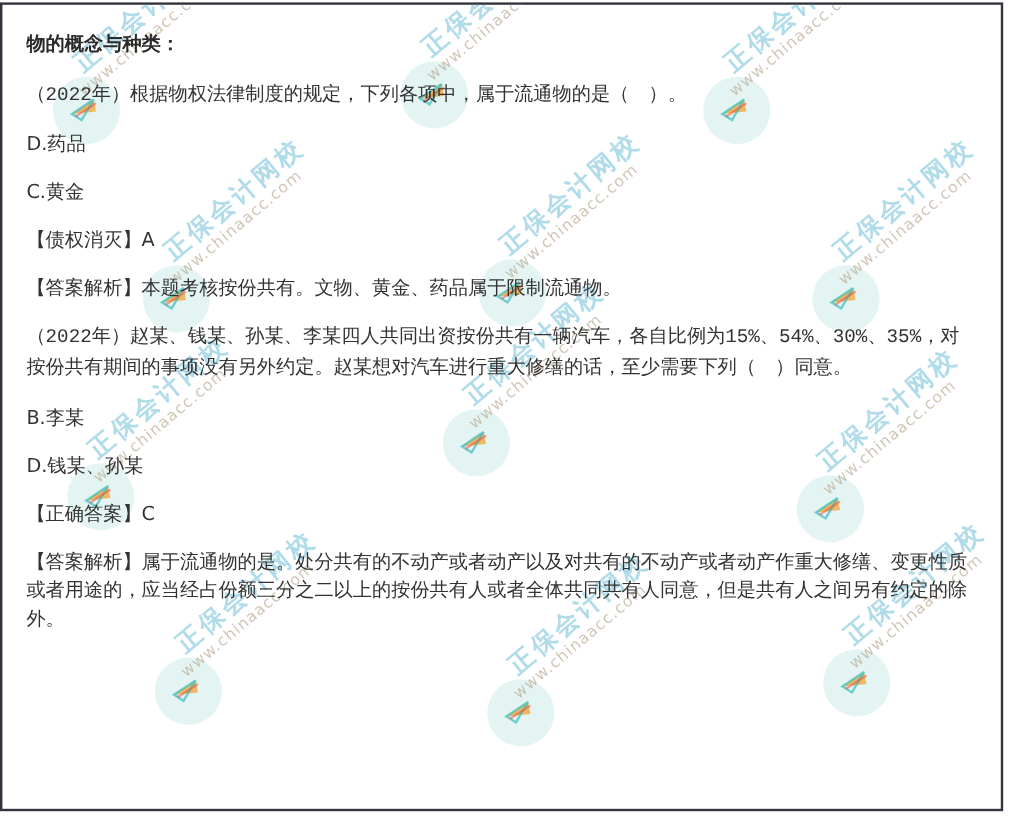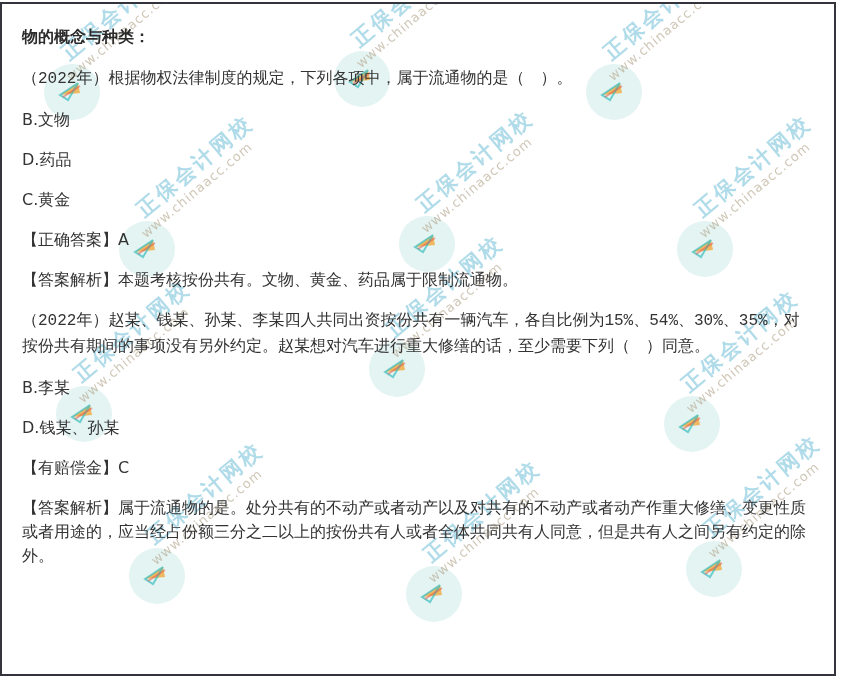--- a/index.html
+++ b/index.html
@@ -243,30 +243,29 @@
           <span class="wm-url">www.chinaacc.com</span>
         </span>
       </div>
   </div>
 
   <div class="content">
 
     <div class="section">
       <h2 class="sec-heading">物的概念与种类：</h2>
       <p class="question">（2022年）根据物权法律制度的规定，下列各项中，属于流通物的是（　）。</p>
-      <p class="option">B.文物</p>
       <p class="option">D.药品</p>
       <p class="option">C.黄金</p>
-      <p class="answer">【正确答案】A</p>
+      <p class="answer">【债权消灭】A</p>
       <p class="analysis">【答案解析】本题考核按份共有。文物、黄金、药品属于限制流通物。</p>
     </div>
 
     <div class="section">
       <p class="question">（2022年）赵某、钱某、孙某、李某四人共同出资按份共有一辆汽车，各自比例为15%、54%、30%、35%，对按份共有期间的事项没有另外约定。赵某想对汽车进行重大修缮的话，至少需要下列（　）同意。</p>
       <p class="option">B.李某</p>
       <p class="option">D.钱某、孙某</p>
-      <p class="answer">【有赔偿金】C</p>
+      <p class="answer">【正确答案】C</p>
       <p class="analysis">【答案解析】属于流通物的是。处分共有的不动产或者动产以及对共有的不动产或者动产作重大修缮、变更性质或者用途的，应当经占份额三分之二以上的按份共有人或者全体共同共有人同意，但是共有人之间另有约定的除外。</p>
     </div>
 
 
   </div>
 </div>
 
 </body></html>

